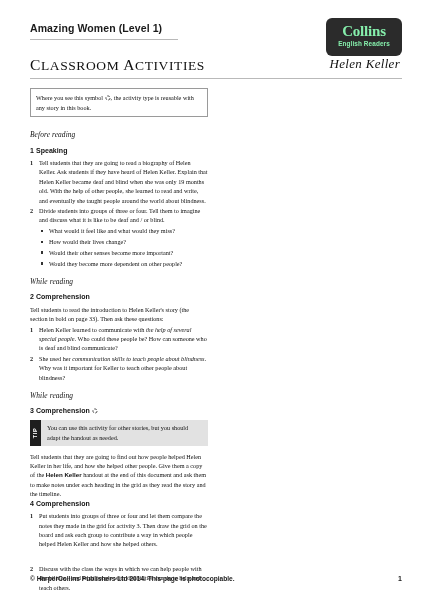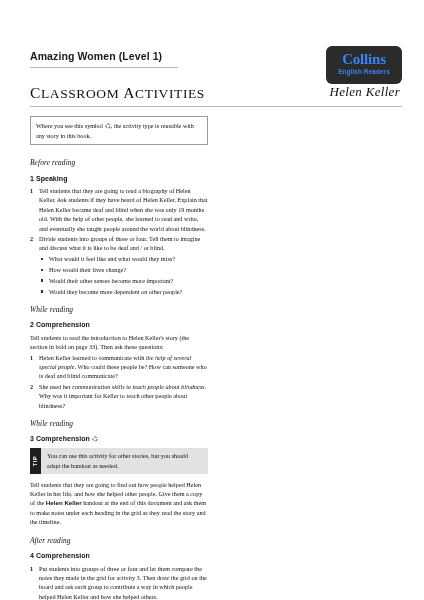--- a/index.html
+++ b/index.html
@@ -20,41 +20,40 @@
     width: 424px;
     height: 600px;
     padding: 0;
     box-sizing: border-box;
   }
 
   
   .header {
     position: relative;
     padding: 22px 22px 0 30px;
-    margin-top: 28px;
   }
   .series-title {
     font-family: "Liberation Sans", sans-serif;
     font-size: 10.5px;
     font-weight: bold;
     letter-spacing: 0.1px;
     color: #1a1a1a;
     padding-bottom: 5px;
     border-bottom: 0.8px solid #b9b9b9;
     width: 148px;
   }
   .logo-box {
     position: absolute;
     top: 18px;
     right: 22px;
     width: 76px;
     height: 38px;
     background: #2b2b2b;
     border-radius: 6px;
-    color: #3b82f6;
+    color: #86efac;
     text-align: center;
     box-sizing: border-box;
     padding-top: 5px;
   }
   .logo-main {
     font-family: "Liberation Serif", serif;
     font-size: 15px;
     font-weight: bold;
     line-height: 16px;
     letter-spacing: -0.2px;
@@ -303,21 +302,20 @@
 
       <div class="tip">
         <div class="tip-label">
             <span>TIP</span>
           </div>
         <div class="tip-text">You can use this activity for other stories, but you should adapt the handout as needed.</div>
       </div>
 
       <p class="body"><span>Tell students that they are going to find out how people helped Helen Keller in her life, and how she helped other people. Give them a copy of the </span><span class="bold-s">Helen Keller</span><span> handout at the end of this document and ask them to make notes under each heading in the grid as they read the story and the timeline.</span></p>
 
-      <div class="phase">After reading</div>
 
       <div class="sec-head">4 Comprehension</div>
       <ol class="num">
         <li>
           <span class="n">1</span>
           <span>Put students into groups of three or four and let them compare the notes they made in the grid for activity 3. Then draw the grid on the board and ask each group to contribute a way in which people helped Helen Keller and how she helped others.</span>
         </li>
       </ol>
     </div>
 

